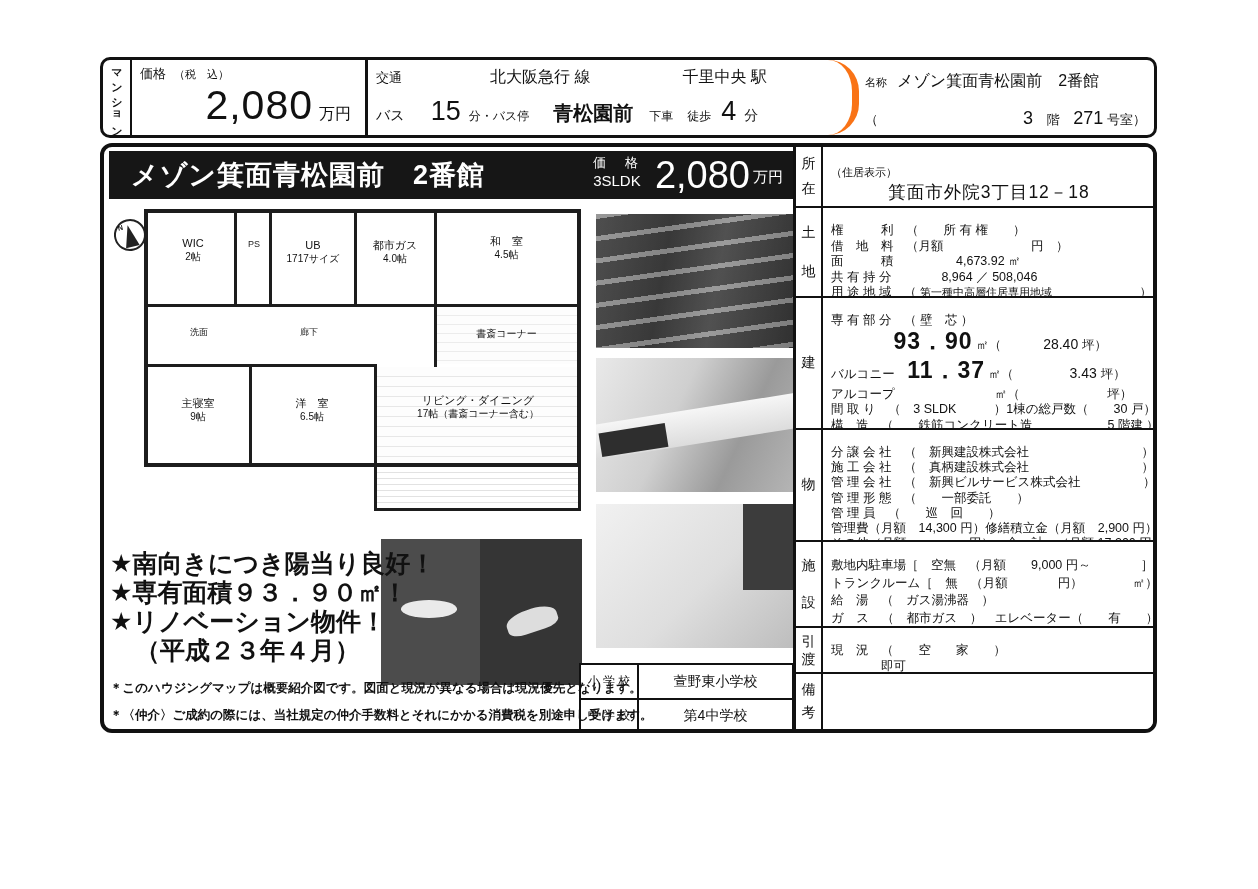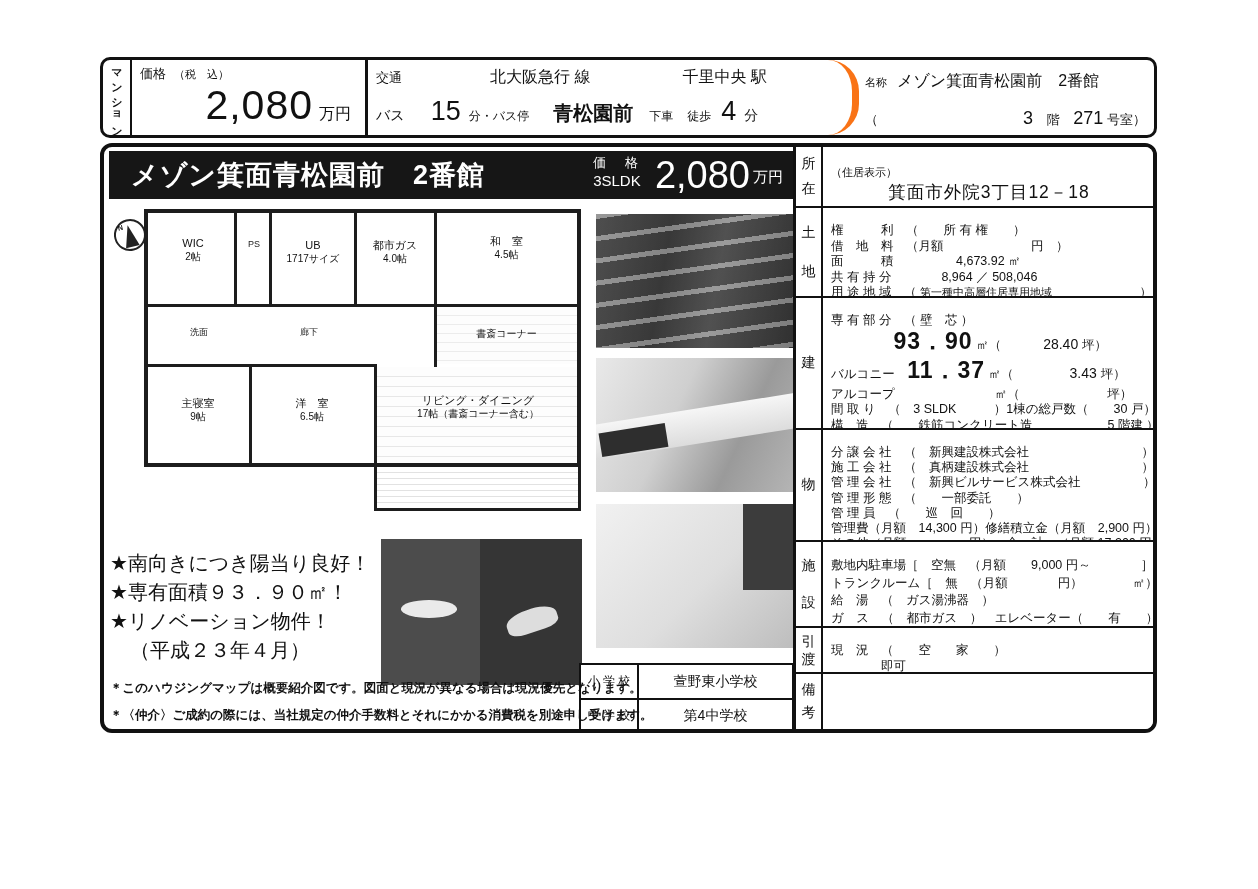--- a/index.html
+++ b/index.html
@@ -71,21 +71,21 @@
   .room-label.tiny { font-size:9px; line-height:10px; color:#222; }
   .ld-floor { position:absolute; left:233px; top:158px; width:200px; height:96px;
     background:repeating-linear-gradient(180deg,#fdfdfd 0 9px,#e7e7e7 9px 10px); }
   .study-floor { position:absolute; left:293px; top:98px; width:140px; height:57px;
     background:repeating-linear-gradient(180deg,#fdfdfd 0 8px,#ececec 8px 9px); }
   .balcony { position:absolute; left:230px; top:258px; width:207px; height:44px; border:3px solid #1d1d1d; border-top:none;
     background:repeating-linear-gradient(0deg,#fff 0 5px,#e2e2e2 5px 6px); }
 
   
   .features { position:absolute; left:6px; top:402px; width:300px; }
-  .feature-line { font-size:20px; font-weight:normal; line-height:29px; letter-spacing:0px; white-space:pre; }
+  .feature-line { font-size:25px; font-weight:bold; line-height:29px; letter-spacing:0px; white-space:pre; }
 
   
   .photo { position:absolute; overflow:hidden; }
   .photo-exterior { left:492px; top:67px; width:198px; height:134px;
     background:linear-gradient(100deg,#6d6d6d 0%,#4e4e4e 35%,#707070 60%,#424242 100%);
   }
   .photo-exterior:before { content:""; position:absolute; inset:0;
     background:repeating-linear-gradient(172deg,rgba(255,255,255,.30) 0 5px,rgba(0,0,0,.28) 5px 22px); }
   .photo-kitchen { left:492px; top:211px; width:198px; height:134px;
     background:linear-gradient(115deg,#e9e9e9 0%,#cfcfcf 40%,#9a9a9a 70%,#b5b5b5 100%); }

